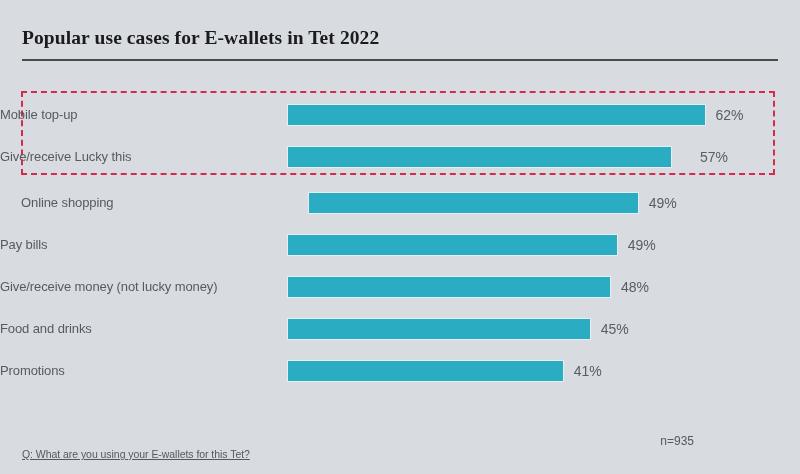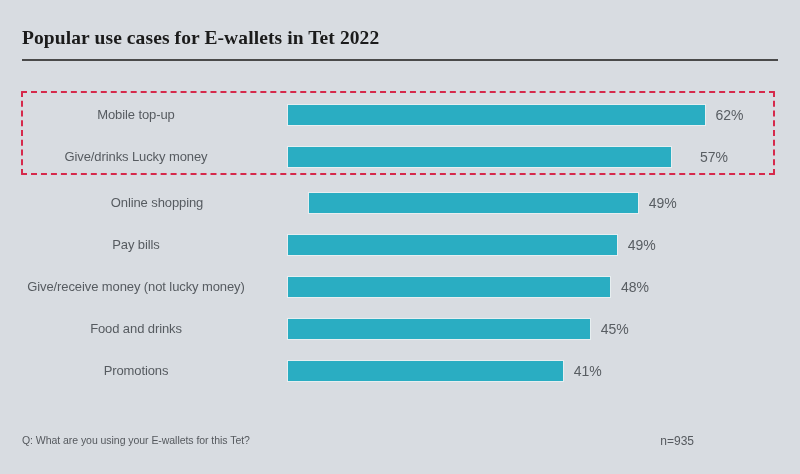--- a/index.html
+++ b/index.html
@@ -70,21 +70,21 @@
     height: 26px;
     width: 800px;
   }
   .bar-label {
     position: absolute;
     left: 0;
     top: 0;
     width: 272px;
     height: 26px;
     line-height: 26px;
-    text-align: center;
+    text-align: left;
     font-family: "Liberation Sans", sans-serif;
     font-size: 13px;
     color: #565b60;
     white-space: nowrap;
     letter-spacing: -0.1px;
   }
   .bar-track {
     position: absolute;
     left: 287px;
     top: 0;
@@ -115,25 +115,26 @@
   .footer {
     position: absolute;
     left: 22px;
     right: 22px;
     bottom: 24px;
     height: 16px;
   }
   .footer-question {
     position: absolute;
     left: 0;
-    top: 0;
+    top: 14px;
     font-size: 10.5px;
     color: #55595e;
     white-space: nowrap;
     letter-spacing: -0.05px;
+    text-decoration: underline;
   }
   .footer-n {
     position: absolute;
     right: 0;
     top: 0;
     font-size: 12px;
     color: #55595e;
     white-space: nowrap;
   }
 </style>
@@ -153,21 +154,21 @@
 
     <div class="bar-row" style="top:12px;">
       <div class="bar-label">Mobile top-up</div>
       <div class="bar-track">
         <div class="bar-fill" style="width:418.5px;"></div>
         <div class="bar-value" style="left:428.5px;">62%</div>
       </div>
     </div>
 
     <div class="bar-row" style="top:54px;">
-      <div class="bar-label">Give/drinks Lucky money</div>
+      <div class="bar-label">Give/receive Lucky this</div>
       <div class="bar-track">
         <div class="bar-fill" style="width:384.8px;"></div>
         <div class="bar-value" style="left:413px;">57%</div>
       </div>
     </div>
 
     <div class="bar-row" style="top:100px;margin-left:21px;">
       <div class="bar-label">Online shopping</div>
       <div class="bar-track">
         <div class="bar-fill" style="width:330.8px;"></div>

